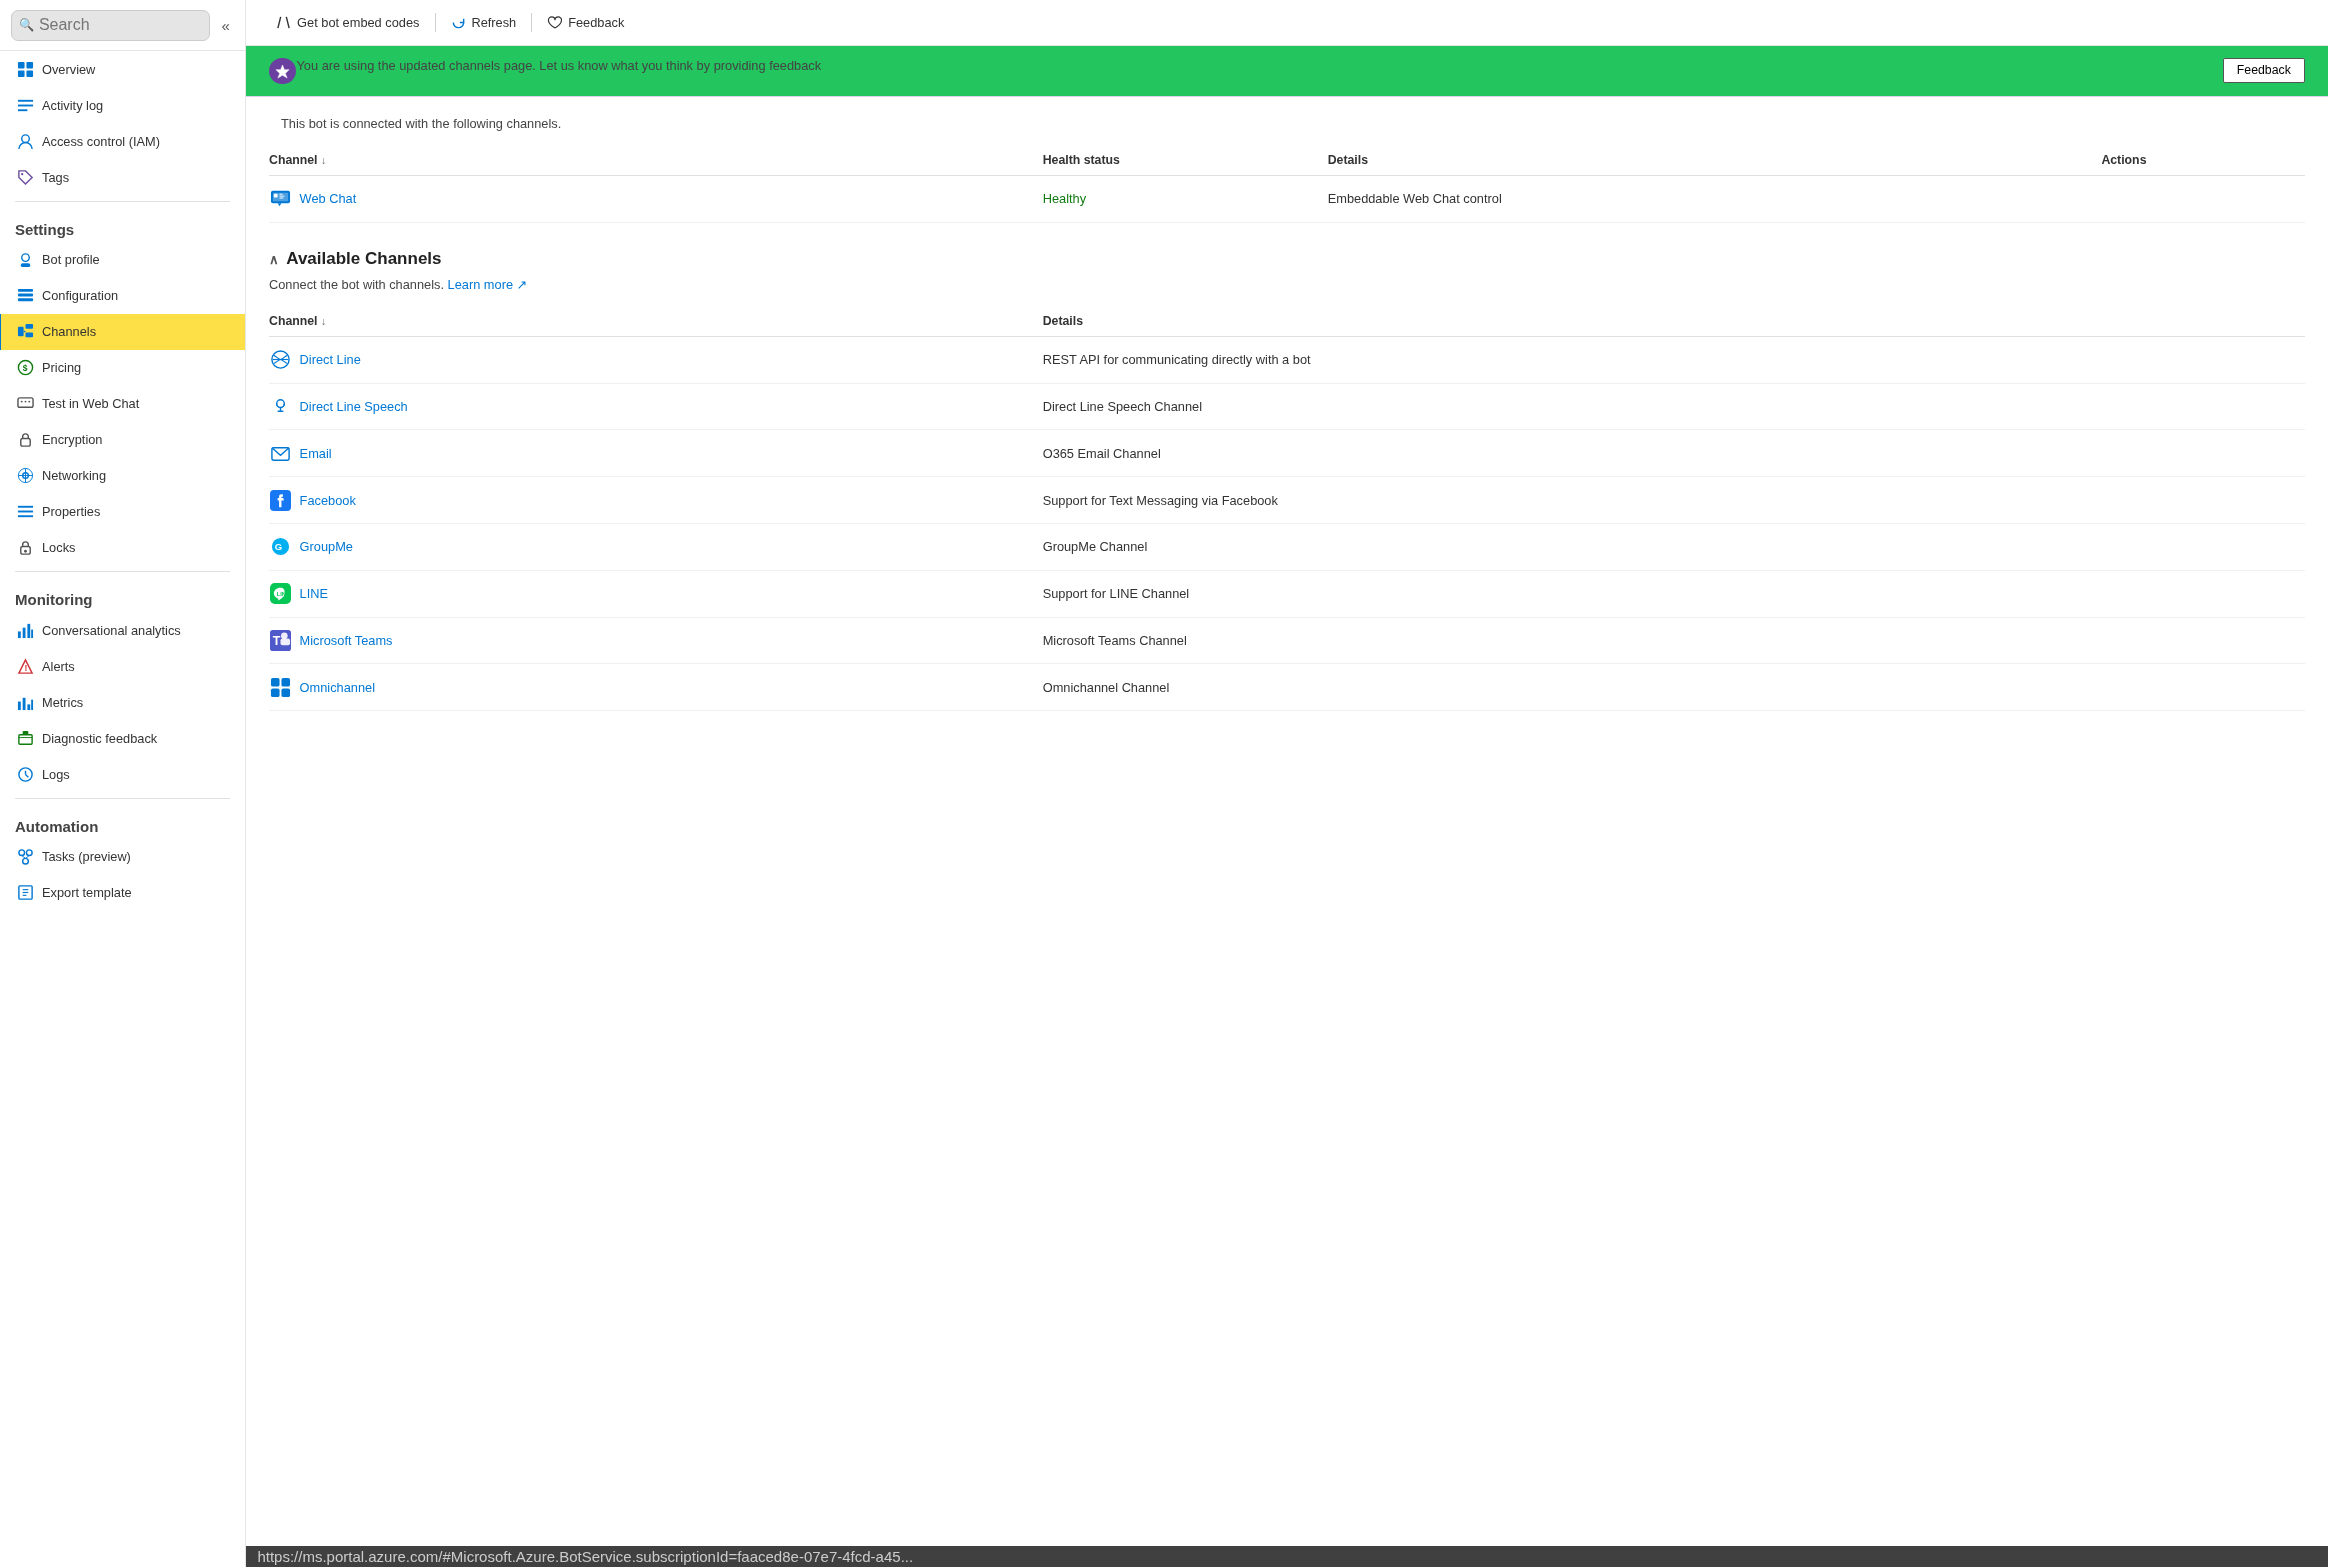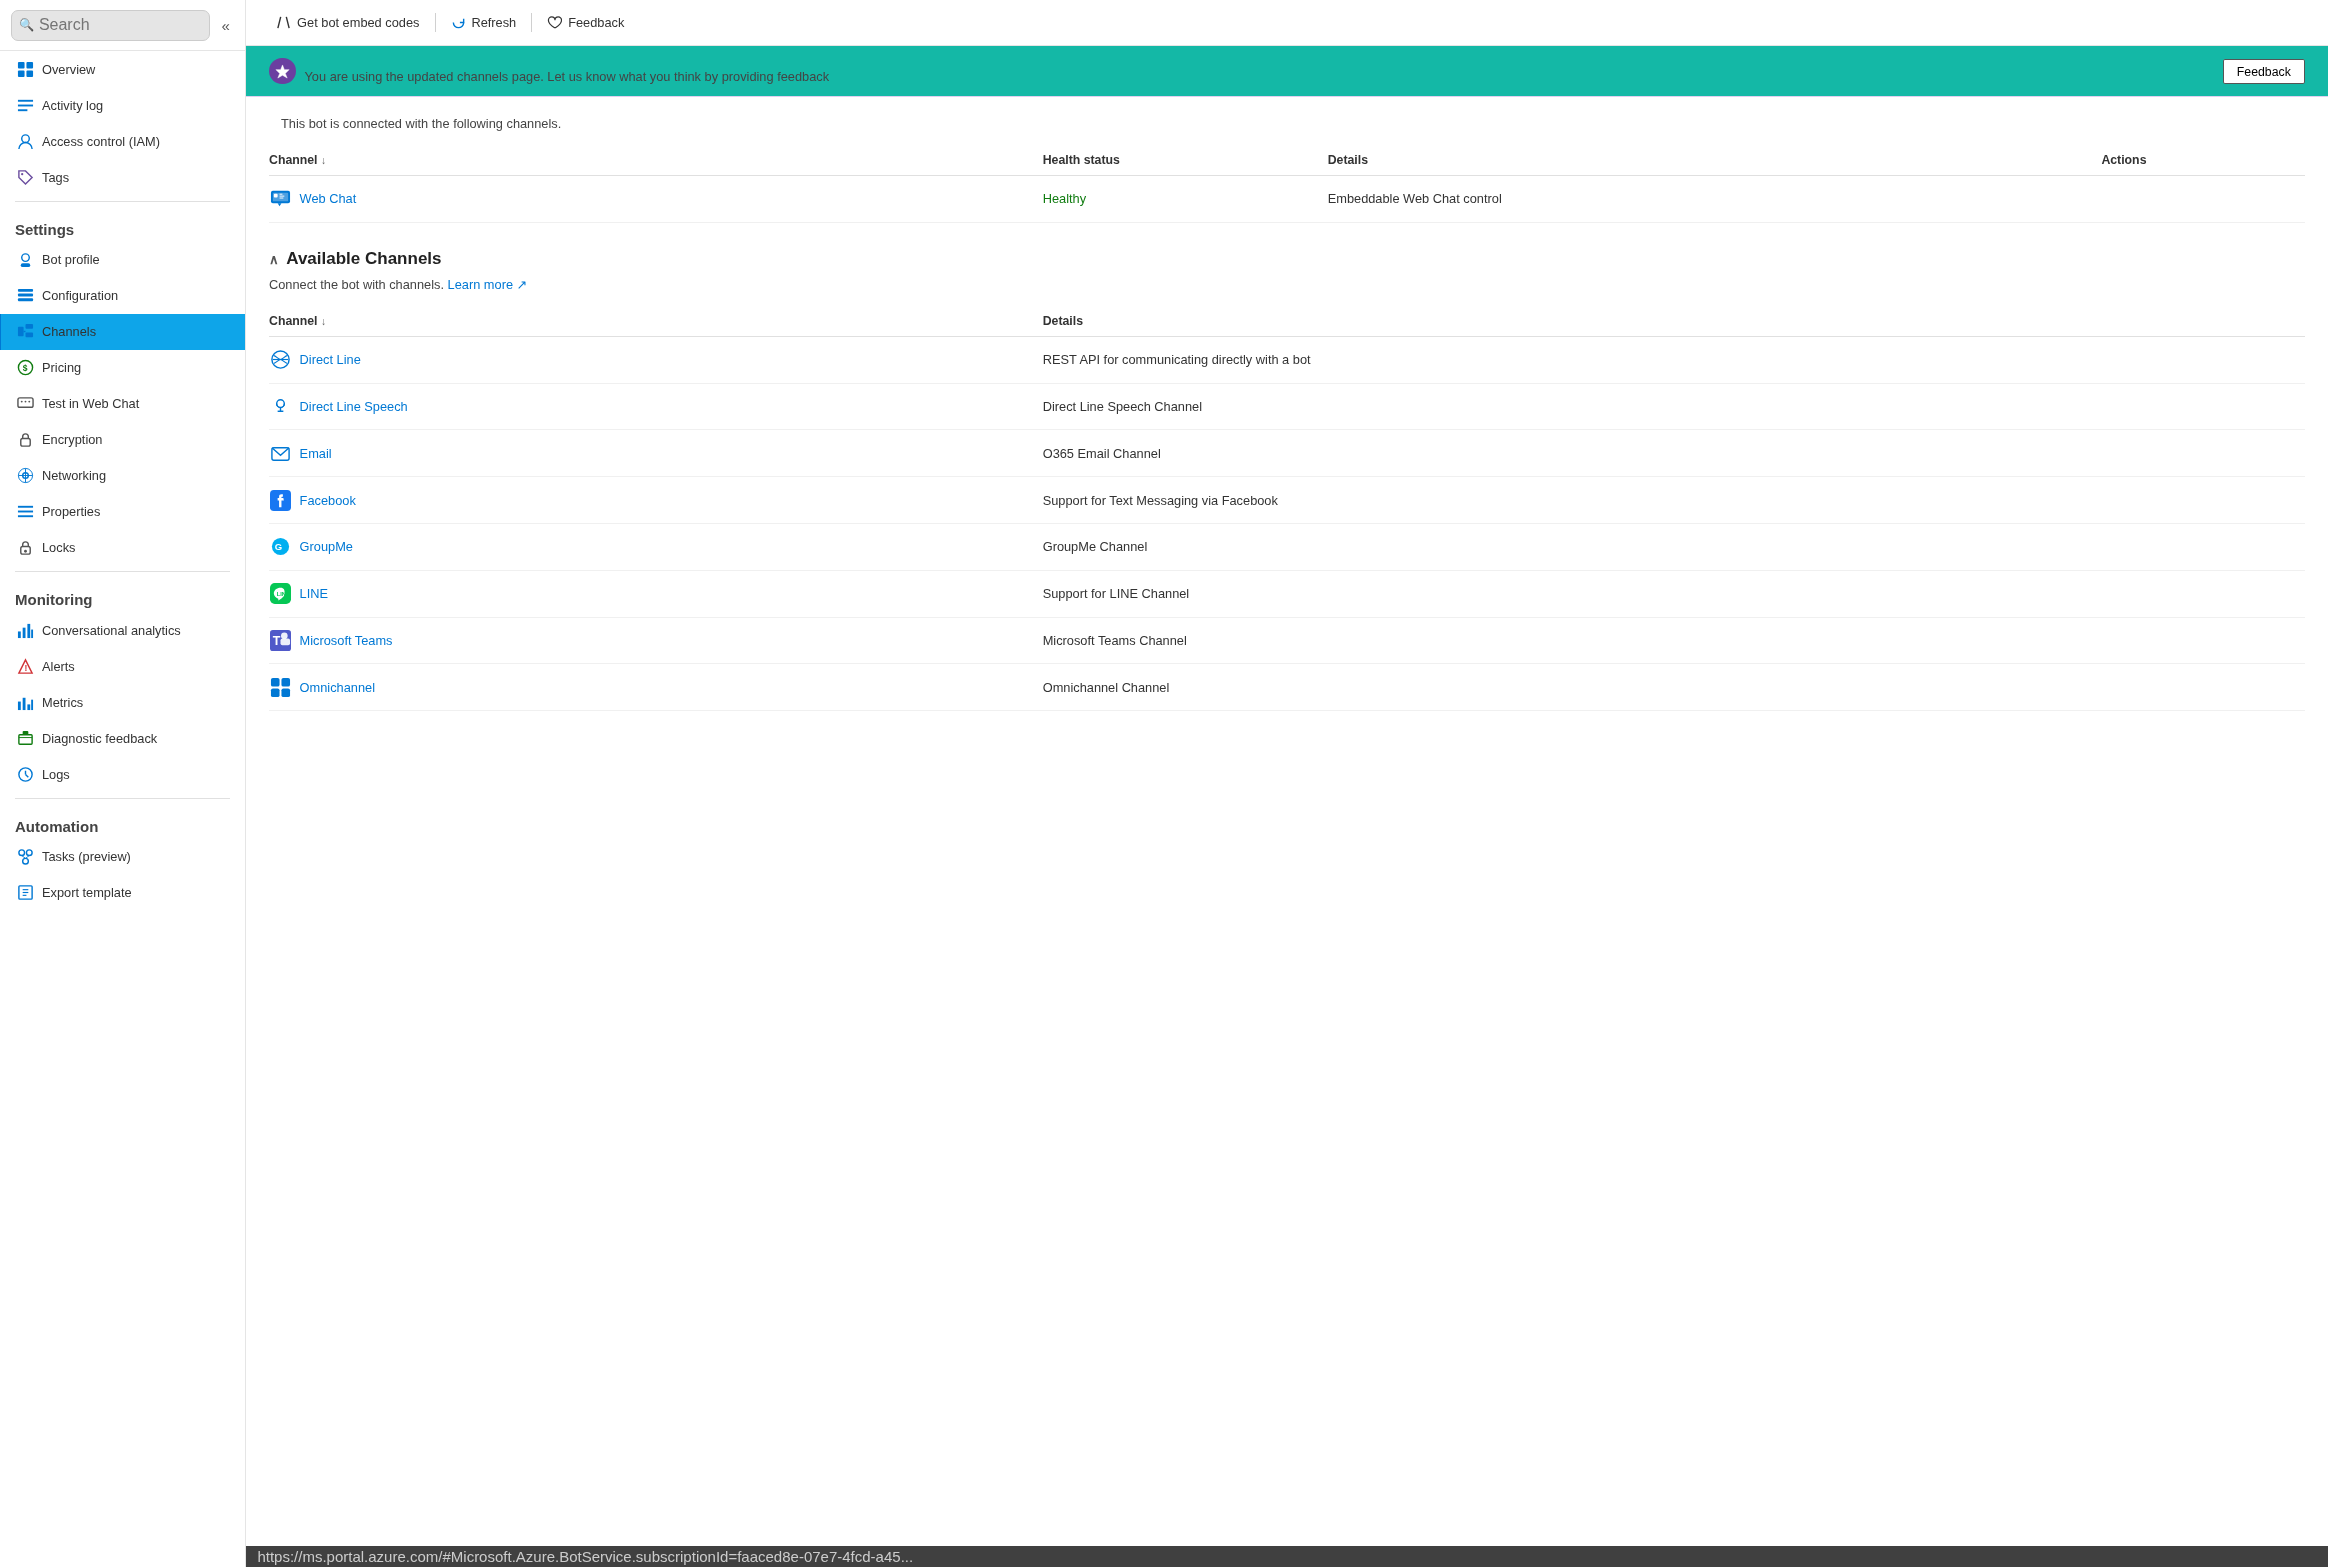--- a/index.html
+++ b/index.html
@@ -66,21 +66,21 @@
       display: flex;
       align-items: center;
       gap: 7px;
       padding: 8.5px 15px;
       cursor: pointer;
       color: #333;
       font-size: 12.8px;
       border-left: 1.9px solid transparent;
       text-decoration: none;
     }
-    .nav-item.active { background: #0ea5e9; border-left: 1.9px solid #0078d4; font-weight: 500; text-align: right; }
+    .nav-item.active { background: #fde047; border-left: 1.9px solid #0078d4; font-weight: 500; text-align: right; }
 
     .nav-item .icon { width: 19px; height: 19px; display: flex; align-items: center; justify-content: center; flex-shrink: 0; }
 
     .section-label {
       font-size: 15px;
       font-weight: 600;
       color: #444;
       padding: 13.2px 15px 3.8px 15px;
       text-transform: none;
     }
@@ -133,26 +133,26 @@
     }
 
     .content-area {
       flex: 1;
       overflow-y: auto;
       padding: 0;
     }
 
     
     .info-banner {
-      background: #14b8a6;
+      background: #22c55e;
       border-bottom: 0.9px solid #e0d0f0;
       padding: 11.4px 23px;
       display: flex;
-      align-items: flex-end;
-      gap: 9px;
+      align-items: flex-start;
+      gap: 1px;
     }
 
     .info-banner .banner-icon {
       width: 26.5px;
       height: 26.5px;
       background: #6b3fa0;
       border-radius: 50%;
       display: flex;
       align-items: center;
       justify-content: center;

